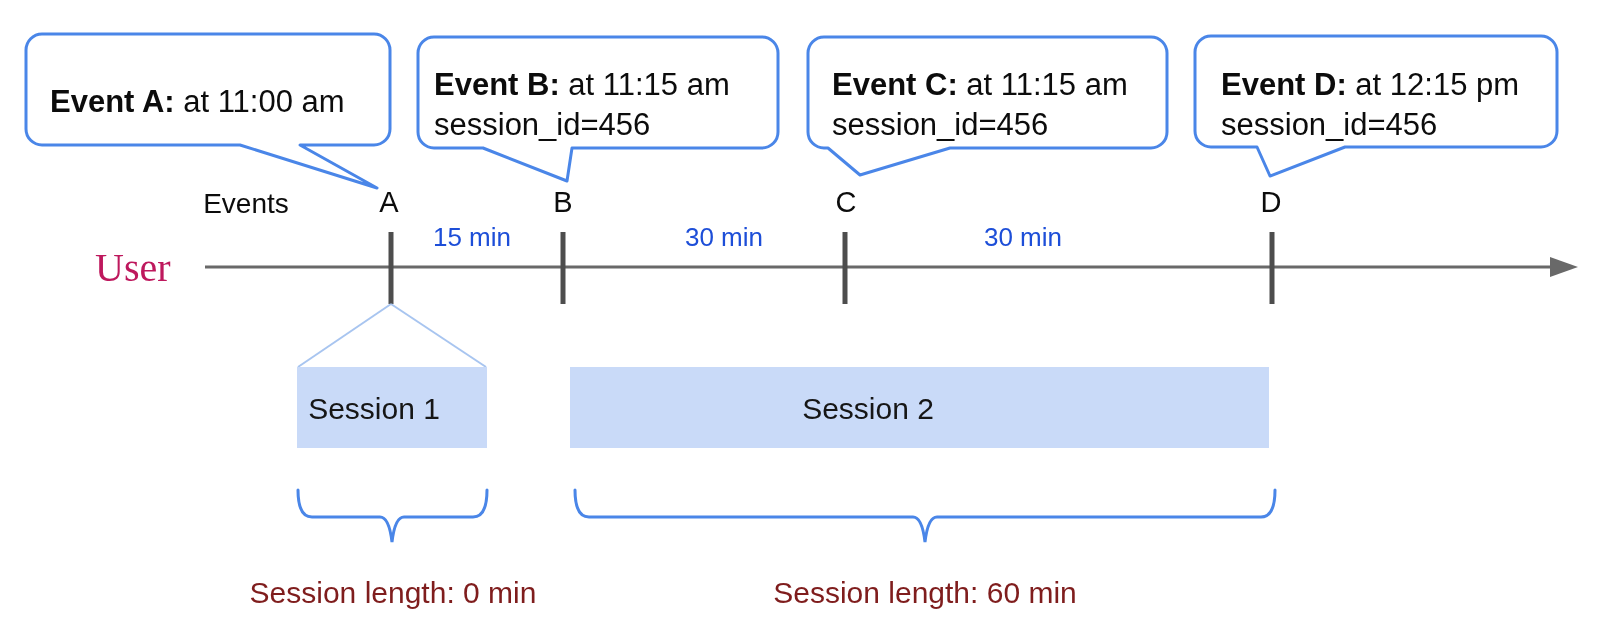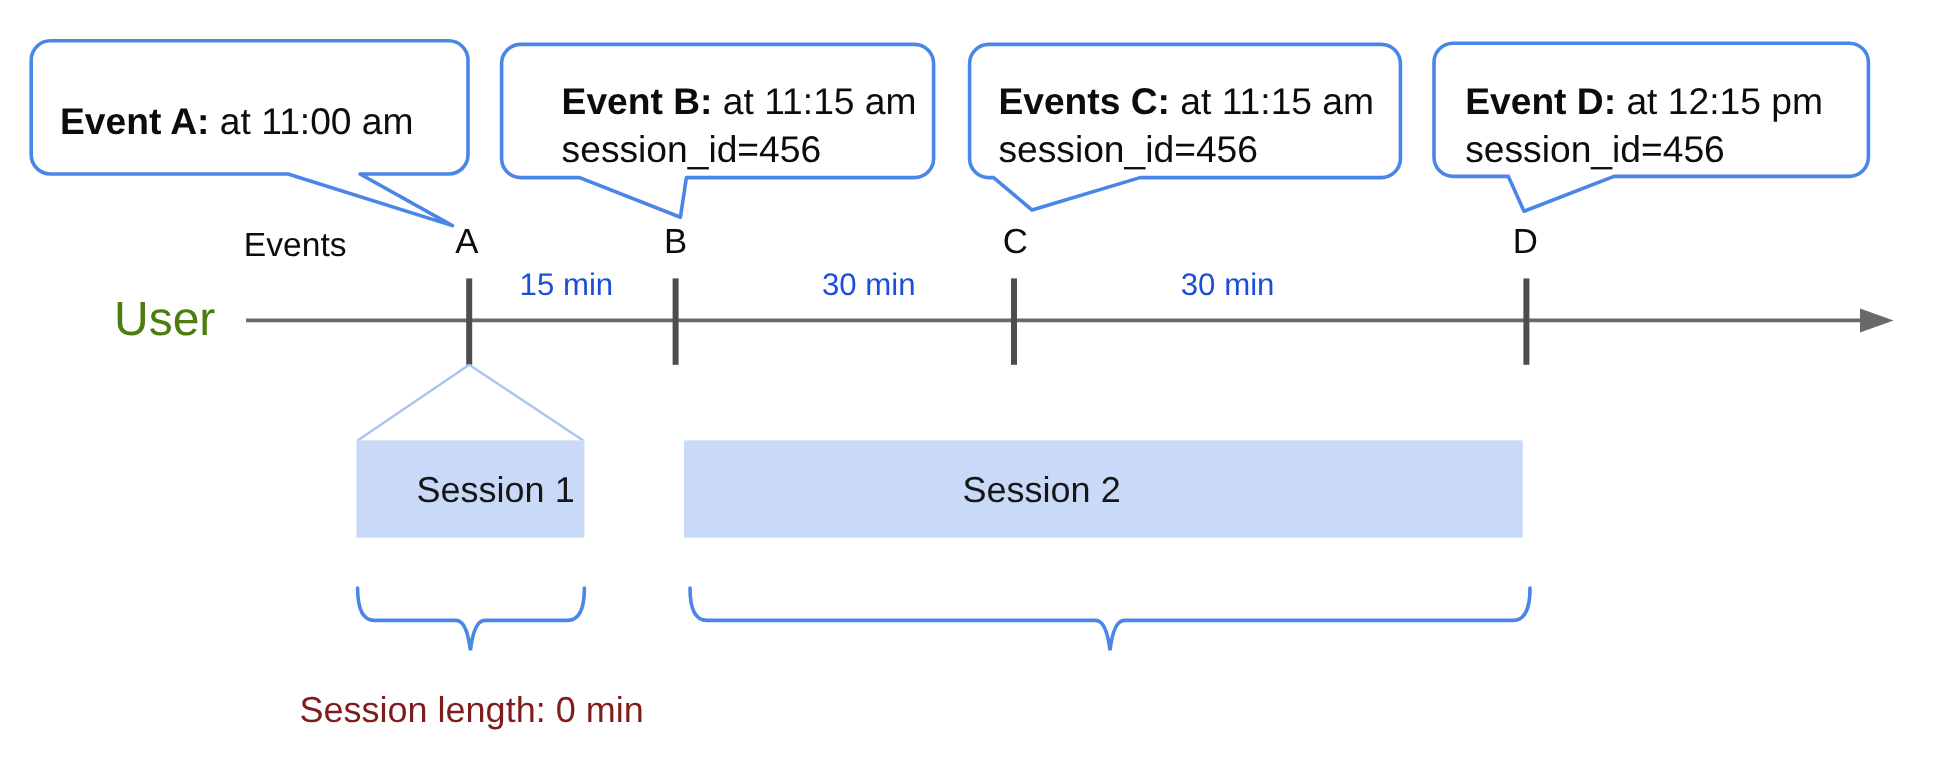--- a/index.html
+++ b/index.html
@@ -16,21 +16,21 @@
   .center{transform:translateX(-50%);}
   
   .bubble-text{
     position:absolute;
     display:flex;flex-direction:column;justify-content:center;
     height:135px;
     font-size:31px;line-height:40px;color:#0c0c0c;
   }
   .bubble-text b{font-weight:bold;}
   
-  .user-label{font-size:40px;color:#4d7c0f;}
+  .user-label{font-size:40px;color:#be185d;font-family:Liberation Serif, serif;}
   .events-label{font-size:28px;color:#0c0c0c;}
   .event-letter{font-size:29px;color:#0c0c0c;}
   .interval-label{font-size:26px;color:#1d4ed8;}
   .session-label{font-size:30px;color:#161616;}
   .length-label{font-size:30px;color:#7f1d1d;}
 </style>
 </head>
 <body>
 
 <div class="canvas">
@@ -56,43 +56,44 @@
 
     <path d="M42,34 H374 A16,16 0 0 1 390,50 V129 A16,16 0 0 1 374,145 H300 L377,188 L240,145 H42 A16,16 0 0 1 26,129 V50 A16,16 0 0 1 42,34 Z" fill="#ffffff" stroke="#4a86e8" stroke-width="3" stroke-linejoin="round"></path>
     <path d="M434,37 H762 A16,16 0 0 1 778,53 V132 A16,16 0 0 1 762,148 H572 L567,181 L483,148 H434 A16,16 0 0 1 418,132 V53 A16,16 0 0 1 434,37 Z" fill="#ffffff" stroke="#4a86e8" stroke-width="3" stroke-linejoin="round"></path>
     <path d="M824,37 H1151 A16,16 0 0 1 1167,53 V132 A16,16 0 0 1 1151,148 H950 L860,175 L828,148 H824 A16,16 0 0 1 808,132 V53 A16,16 0 0 1 824,37 Z" fill="#ffffff" stroke="#4a86e8" stroke-width="3" stroke-linejoin="round"></path>
     <path d="M1211,36 H1541 A16,16 0 0 1 1557,52 V131 A16,16 0 0 1 1541,147 H1345 L1270,176 L1257,147 H1211 A16,16 0 0 1 1195,131 V52 A16,16 0 0 1 1211,36 Z" fill="#ffffff" stroke="#4a86e8" stroke-width="3" stroke-linejoin="round"></path>
   </svg>
 
   <div class="bubble-text" style="left:50px;top:34px;">
     <div><b>Event A:</b><span> at 11:00 am</span></div>
   </div>
-  <div class="bubble-text" style="left:468px;top:37px;">
+  <div class="bubble-text" style="left:434px;top:37px;">
     <div><b>Event B:</b><span> at 11:15 am</span></div>
     <div>session_id=456</div>
   </div>
   <div class="bubble-text" style="left:832px;top:37px;">
-    <div><b>Events C:</b><span> at 11:15 am</span></div>
+    <div><b>Event C:</b><span> at 11:15 am</span></div>
     <div>session_id=456</div>
   </div>
   <div class="bubble-text" style="left:1221px;top:37px;">
     <div><b>Event D:</b><span> at 12:15 pm</span></div>
     <div>session_id=456</div>
   </div>
 
   <div class="txt user-label" style="left:95px;top:244px;">User</div>
   <div class="txt events-label center" style="left:222px;top:188px;margin-left:24px;">Events</div>
 
   <div class="txt event-letter center" style="left:389px;top:186px;">A</div>
   <div class="txt event-letter center" style="left:563px;top:186px;">B</div>
   <div class="txt event-letter center" style="left:846px;top:186px;">C</div>
   <div class="txt event-letter center" style="left:1271px;top:186px;">D</div>
 
   <div class="txt interval-label center" style="left:472px;top:222px;">15 min</div>
   <div class="txt interval-label center" style="left:724px;top:222px;">30 min</div>
   <div class="txt interval-label center" style="left:1023px;top:222px;">30 min</div>
 
-  <div class="txt session-label center" style="left:413px;top:392px;text-align:right;">Session 1</div>
+  <div class="txt session-label center" style="left:374px;top:392px;text-align:right;">Session 1</div>
   <div class="txt session-label center" style="left:868px;top:392px;">Session 2</div>
 
   <div class="txt length-label center" style="left:393px;top:576px;">Session length: 0 min</div>
+  <div class="txt length-label center" style="left:925px;top:576px;">Session length: 60 min</div>
 
 </div>
 
 </body></html>

